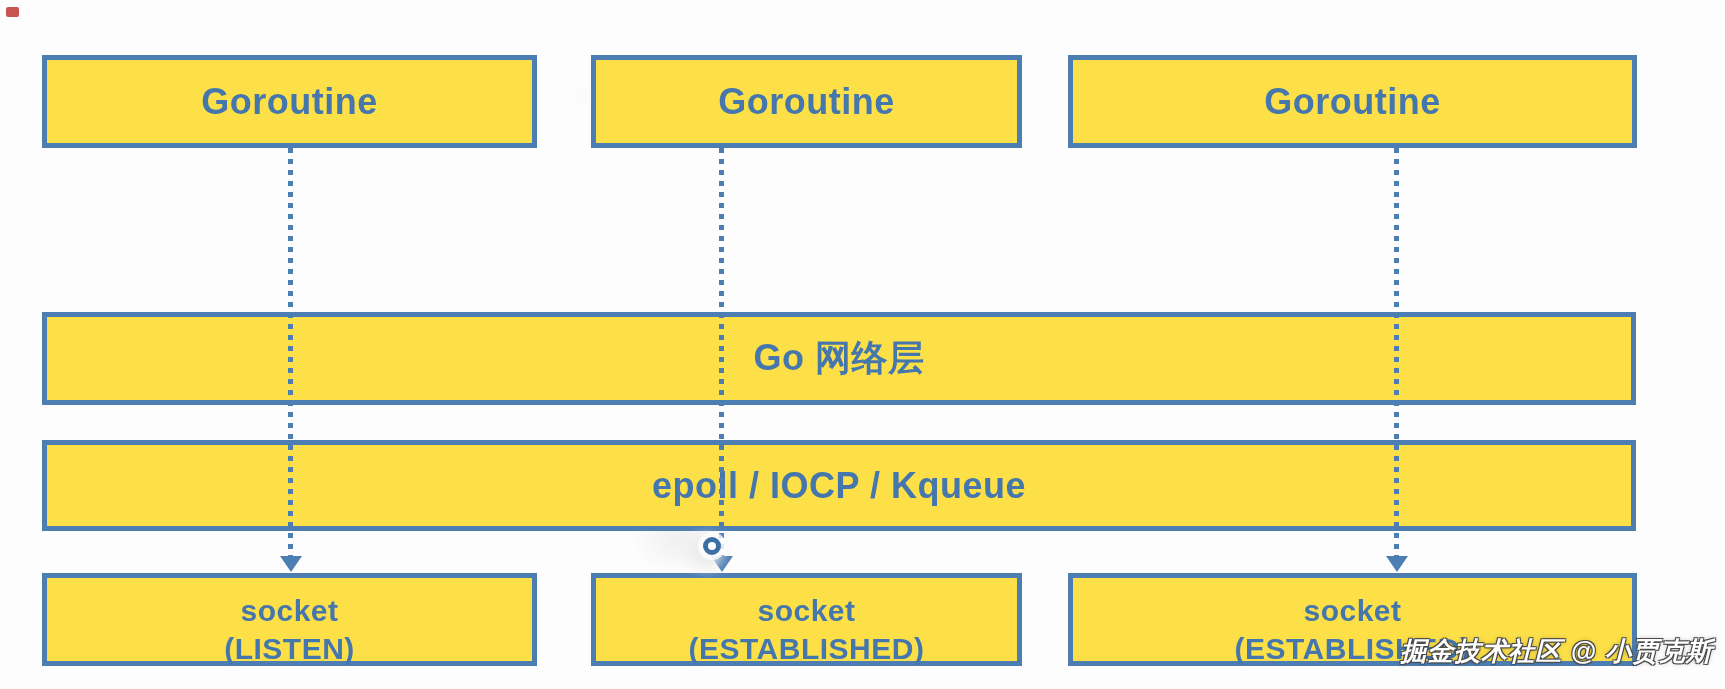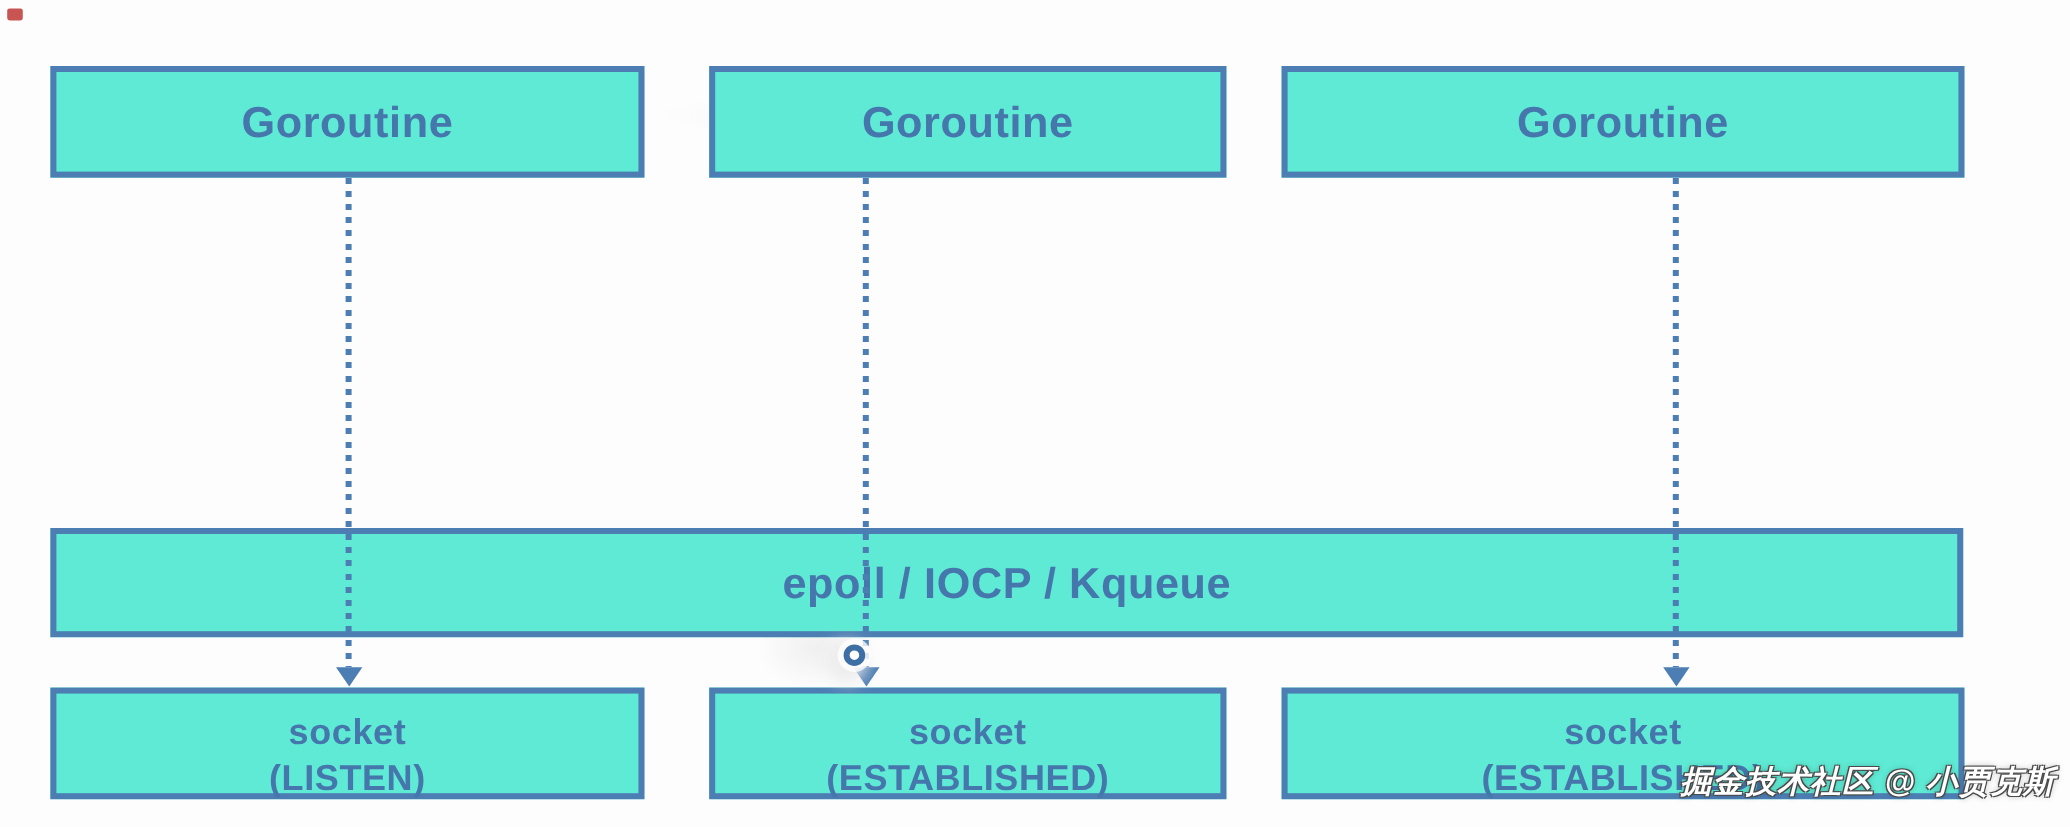--- a/index.html
+++ b/index.html
@@ -11,21 +11,21 @@
     width: 1725px; height: 689px;
     background: #fdfdfd;
     overflow: hidden;
     font-family: "Liberation Sans", "DejaVu Sans", sans-serif;
   }
   .stage { position: relative; width: 1725px; height: 689px; }
 
   
   .bx {
     position: absolute;
-    background: #5eead4;
+    background: #fde047;
     border: 5px solid var(--accent);
     display: flex; align-items: center; justify-content: center;
     color: var(--label);
     font-weight: 700;
     z-index: 1;
   }
   .bx .lbl { text-align: center; letter-spacing: 0.5px; }
 
   
   .g1 { left: 42px;   top: 55px; width: 495px; height: 93px; font-size: 36px; }
@@ -108,20 +108,23 @@
   <div class="bx g1">
     <span class="lbl">Goroutine</span>
   </div>
   <div class="bx g2">
     <span class="lbl">Goroutine</span>
   </div>
   <div class="bx g3">
     <span class="lbl">Goroutine</span>
   </div>
 
+  <div class="bx l2">
+    <span class="lbl">Go 网络层</span>
+  </div>
   <div class="bx l3">
     <span class="lbl">epoll / IOCP / Kqueue</span>
   </div>
 
   <div class="bx sock s1">
     <span class="lbl">
       <span>socket</span><br>
       <span>(LISTEN)</span>
     </span>
   </div>

